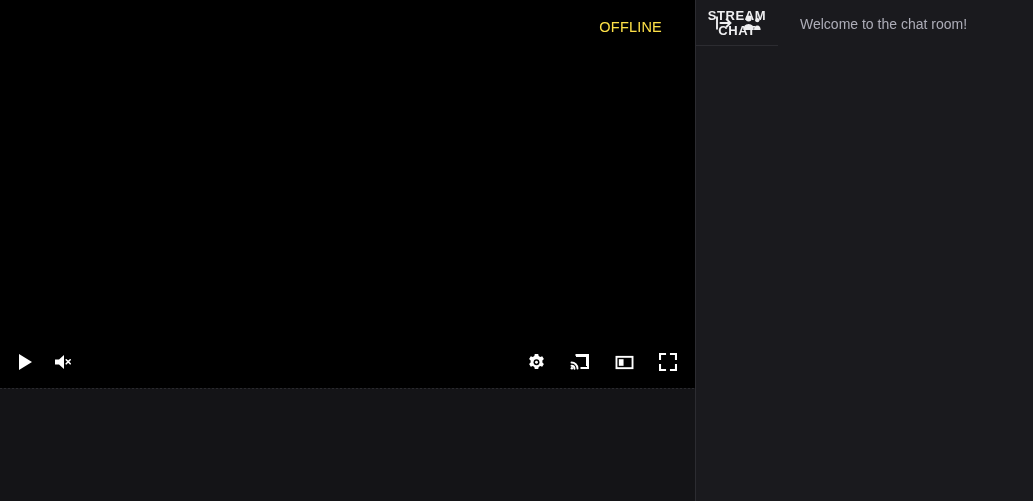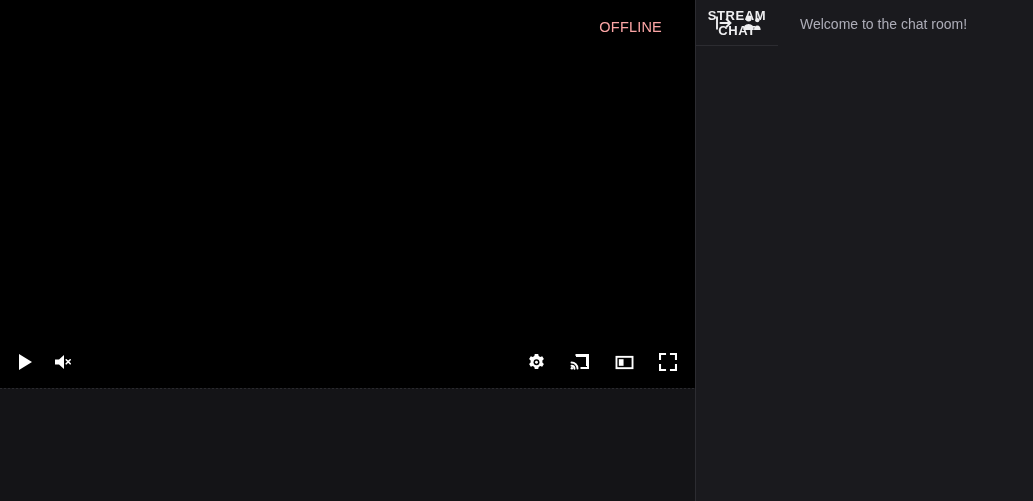--- a/index.html
+++ b/index.html
@@ -35,21 +35,21 @@
     width: 695px;
     height: 388px;
     background: #000000;
     flex: 0 0 388px;
   }
 
   .offline-badge {
     position: absolute;
     top: 19px;
     right: 33px;
-    color: #fca5a5;
+    color: #fde047;
     font-size: 14.5px;
     letter-spacing: 0.2px;
     line-height: 17px;
     white-space: nowrap;
   }
 
   
   .controls {
     position: absolute;
     left: 0;

